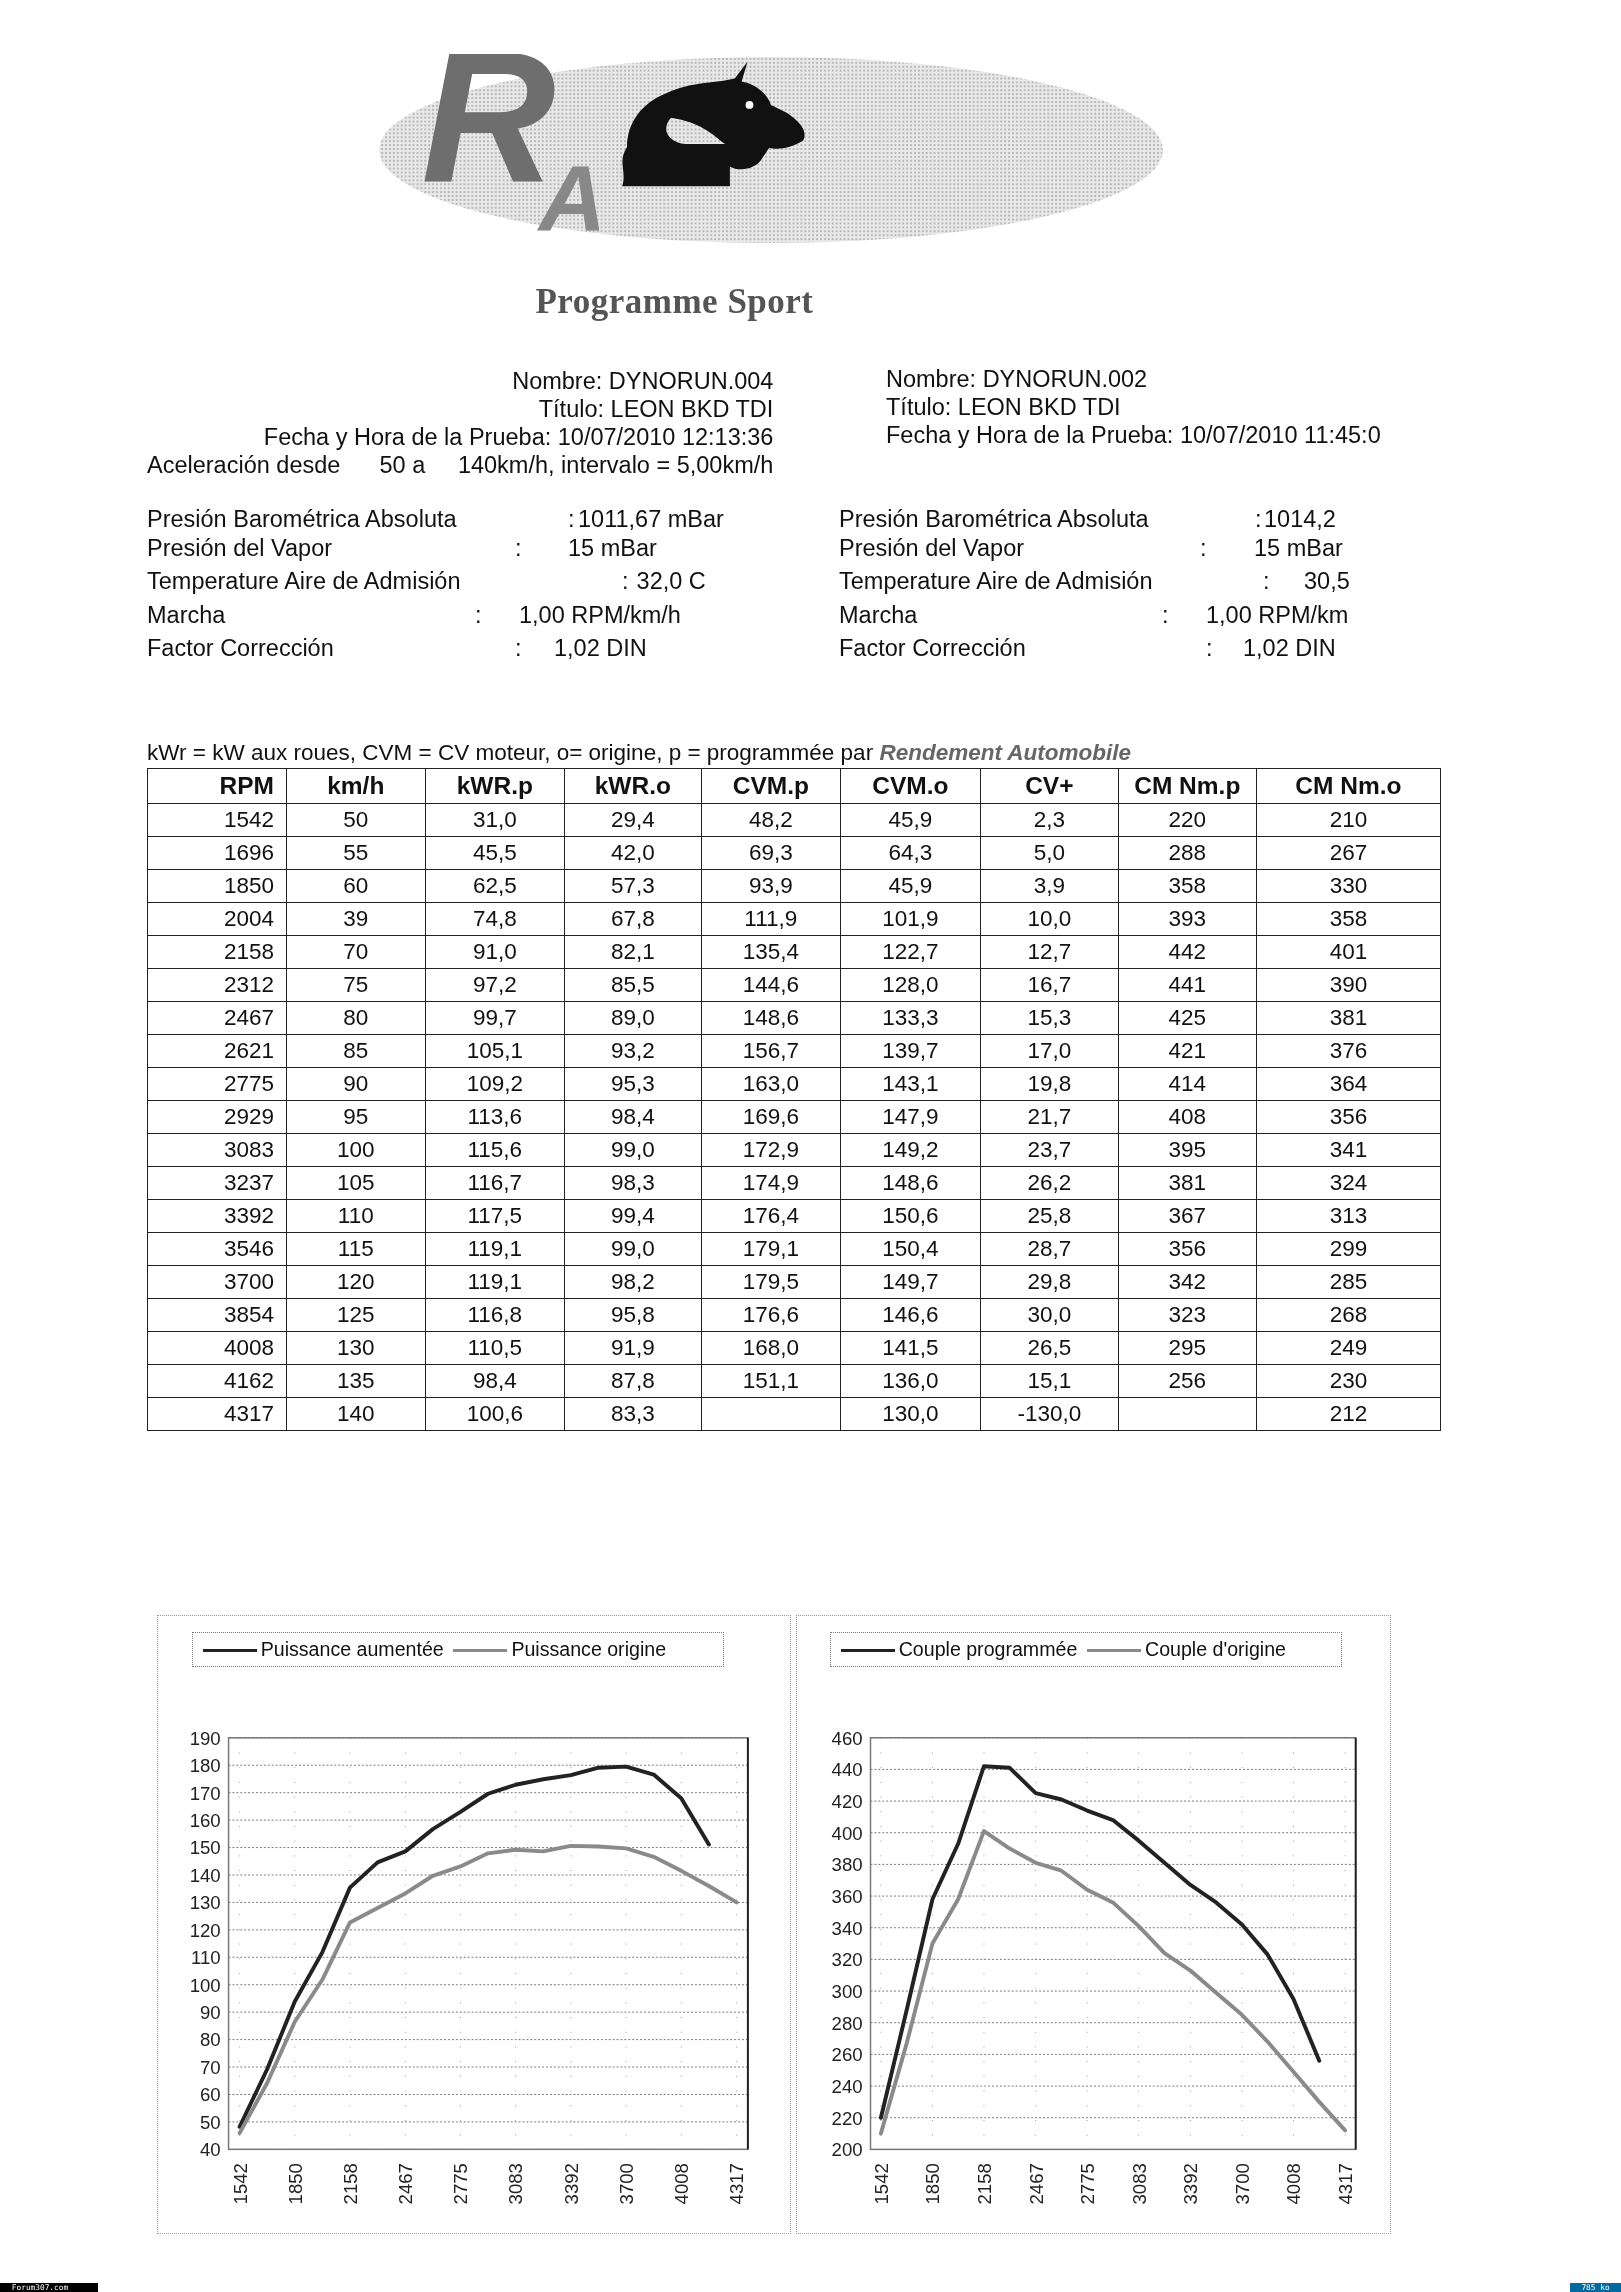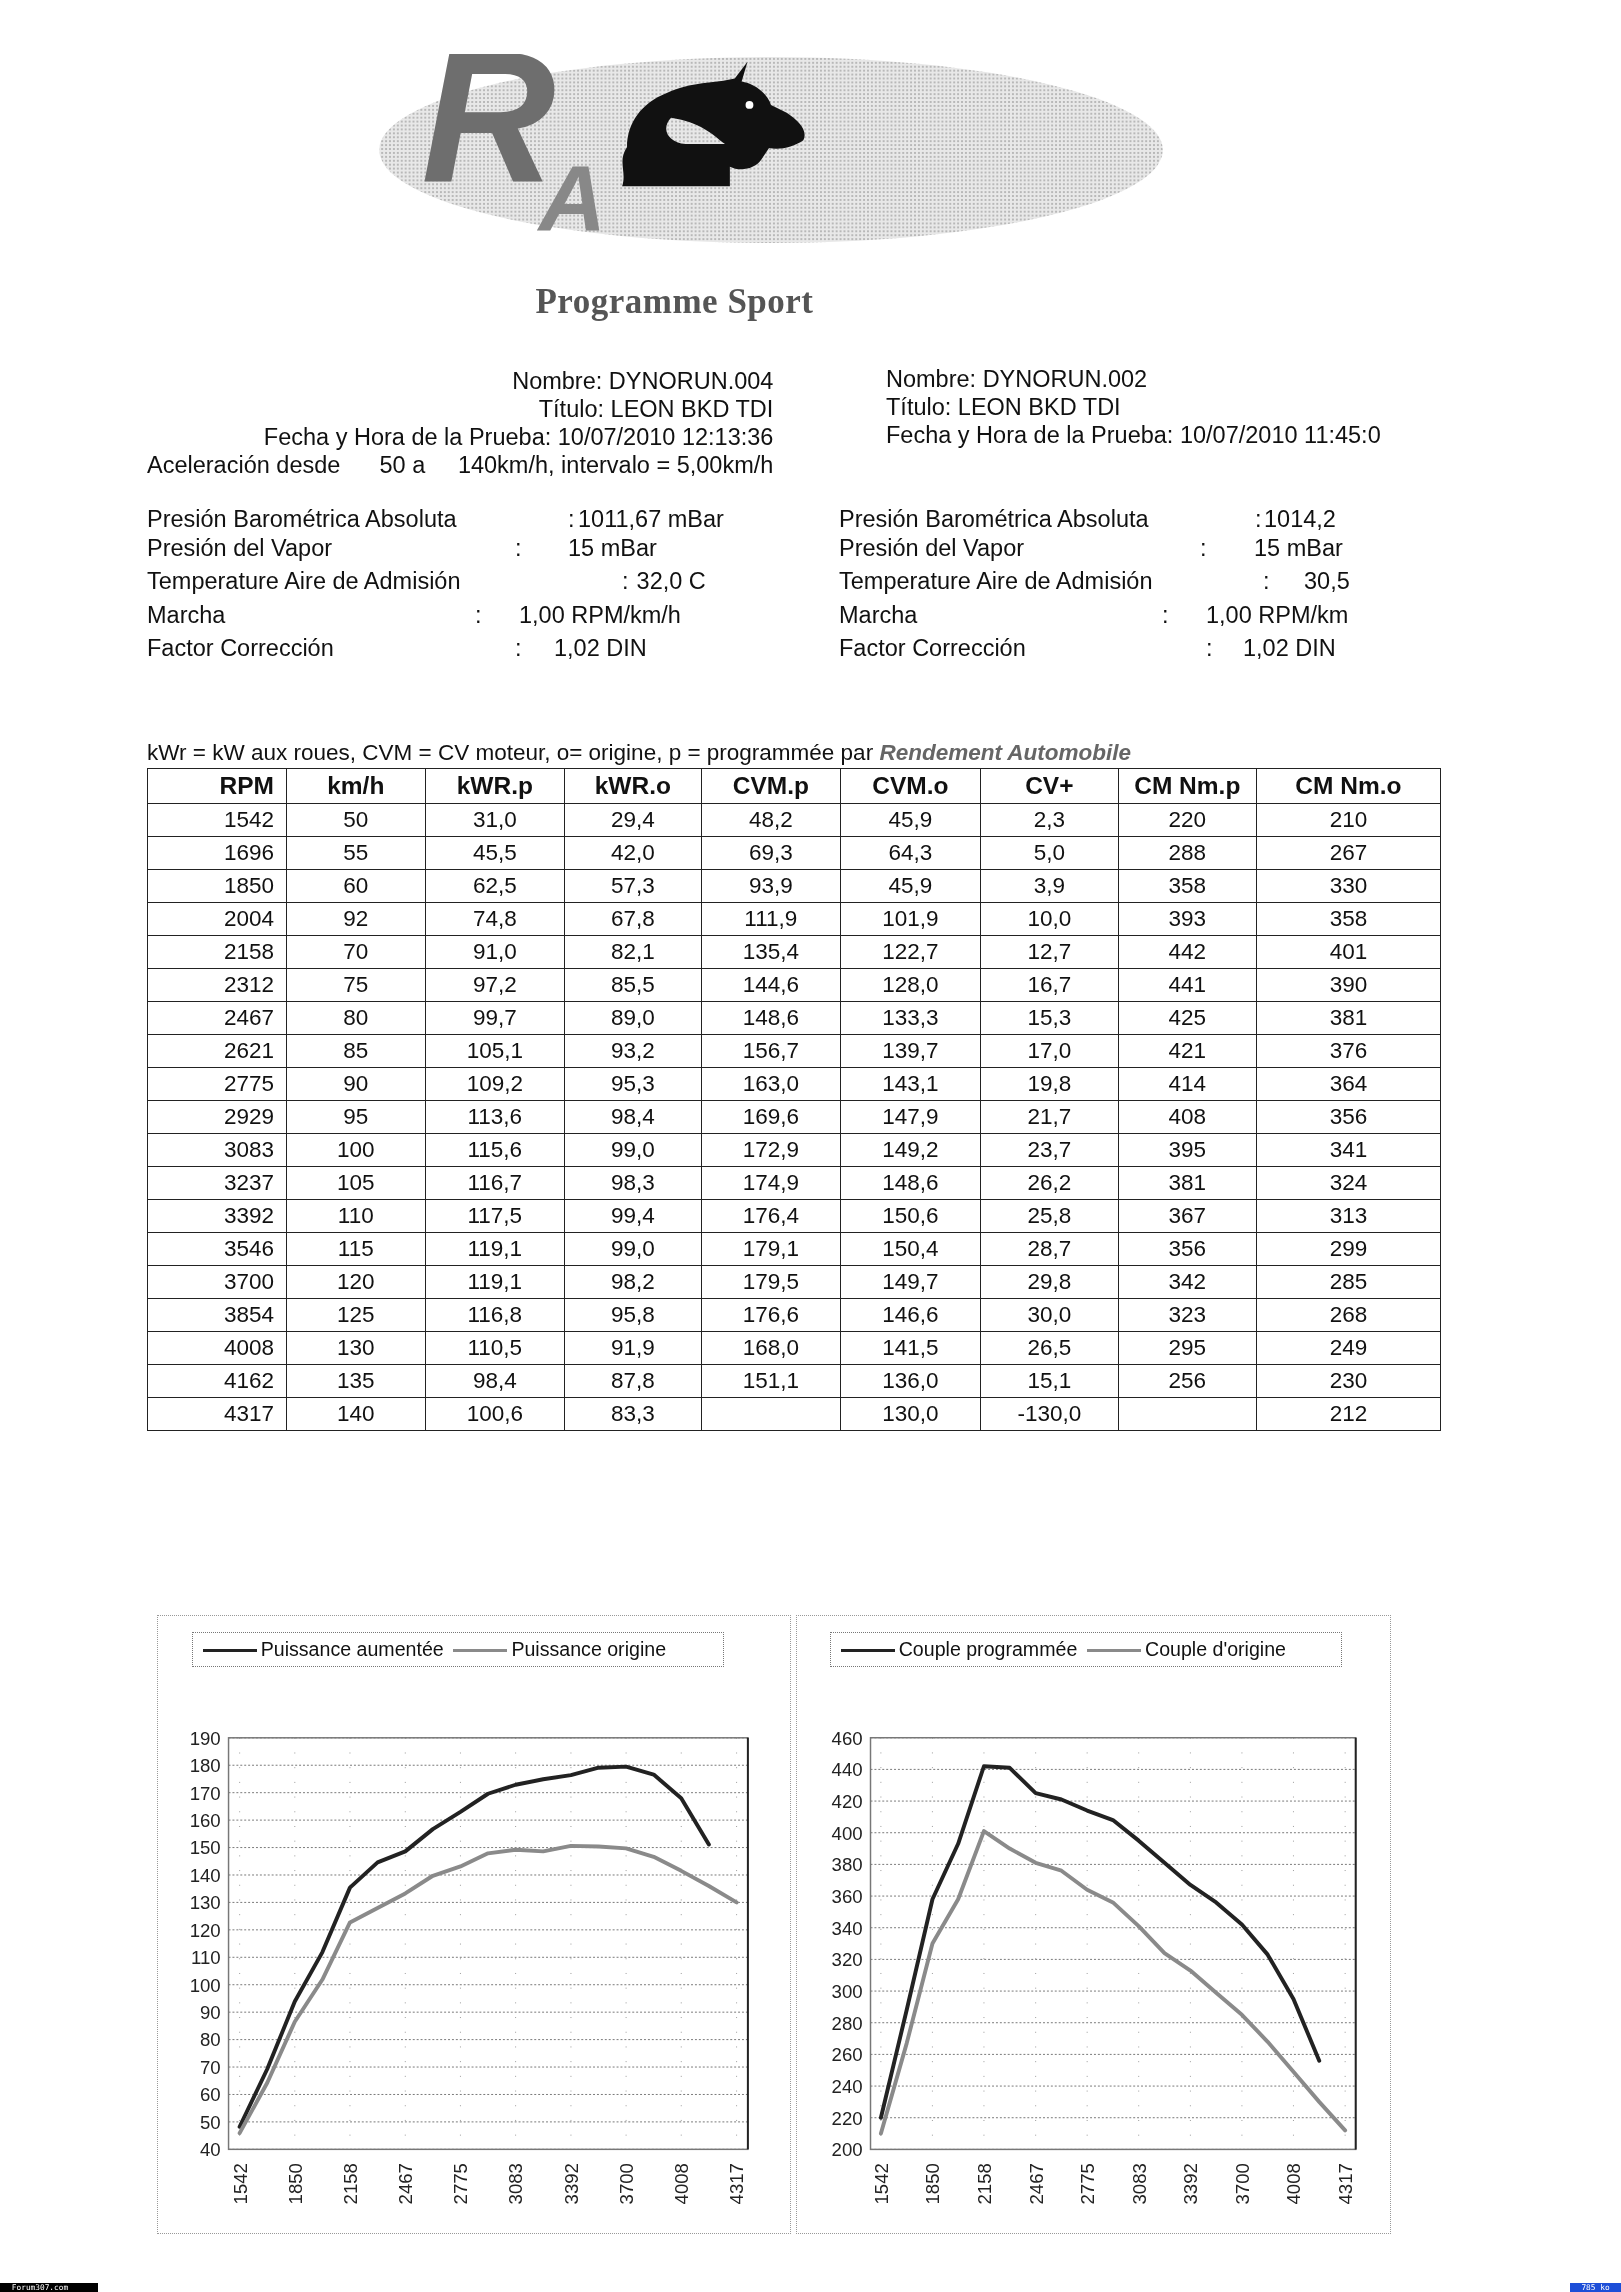--- a/index.html
+++ b/index.html
@@ -28,21 +28,21 @@
   table.dyno th.rpm { text-align: right; padding-right: 11.8px; }
 
   
   .chart-frame { border: 1px dotted #999; background: #fff; }
   .chart-legend { border: 1px dotted #777; font-size: 19.6px; display: flex; align-items: center; gap: 9.8px; padding: 0 9.8px; height: 33px; white-space: nowrap; }
   .swatch { display: inline-block; width: 54px; height: 3.9px; vertical-align: middle; margin-right: 3.9px; }
   svg text { font-family: "Liberation Sans", sans-serif; }
 
   
   .foot-left { left: 0; top: 2283px; width: 98px; height: 9.8px; background: #000; color: #fff; font-family: "DejaVu Sans Mono", monospace; font-size: 7.8px; line-height: 9.8px; padding-left: 11.8px; box-sizing: border-box; }
-  .foot-right { left: 1570px; top: 2283px; width: 51px; height: 9.8px; background: #1d4ed8; color: #fff; font-family: "DejaVu Sans Mono", monospace; font-size: 7.8px; line-height: 9.8px; text-align: center; }
+  .foot-right { left: 1570px; top: 2283px; width: 51px; height: 9.8px; background: #0369a1; color: #fff; font-family: "DejaVu Sans Mono", monospace; font-size: 7.8px; line-height: 9.8px; text-align: center; }
 </style>
 </head>
 <body>
 
 <svg class="abs logo" viewBox="0 0 805 195">
   <defs>
     <pattern id="dots" width="4" height="4" patternUnits="userSpaceOnUse">
       <rect width="4" height="4" fill="#e8e8e8"></rect>
       <rect width="2" height="2" fill="#b8b8b8"></rect>
     </pattern>
@@ -172,21 +172,21 @@
         <td>62,5</td>
         <td>57,3</td>
         <td>93,9</td>
         <td>45,9</td>
         <td>3,9</td>
         <td>358</td>
         <td>330</td>
       </tr>
       <tr>
         <td class="rpm">2004</td>
-        <td>92</td>
+        <td>39</td>
         <td>74,8</td>
         <td>67,8</td>
         <td>111,9</td>
         <td>101,9</td>
         <td>10,0</td>
         <td>393</td>
         <td>358</td>
       </tr>
       <tr>
         <td class="rpm">2158</td>

